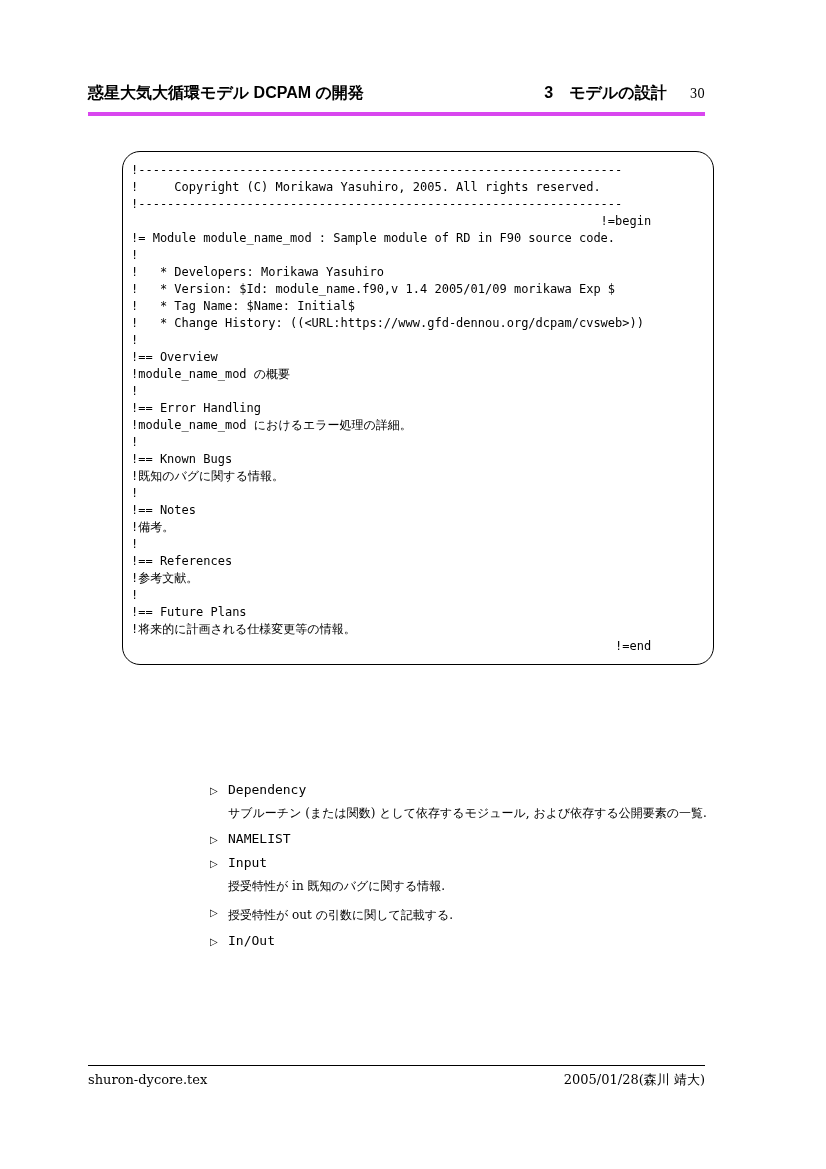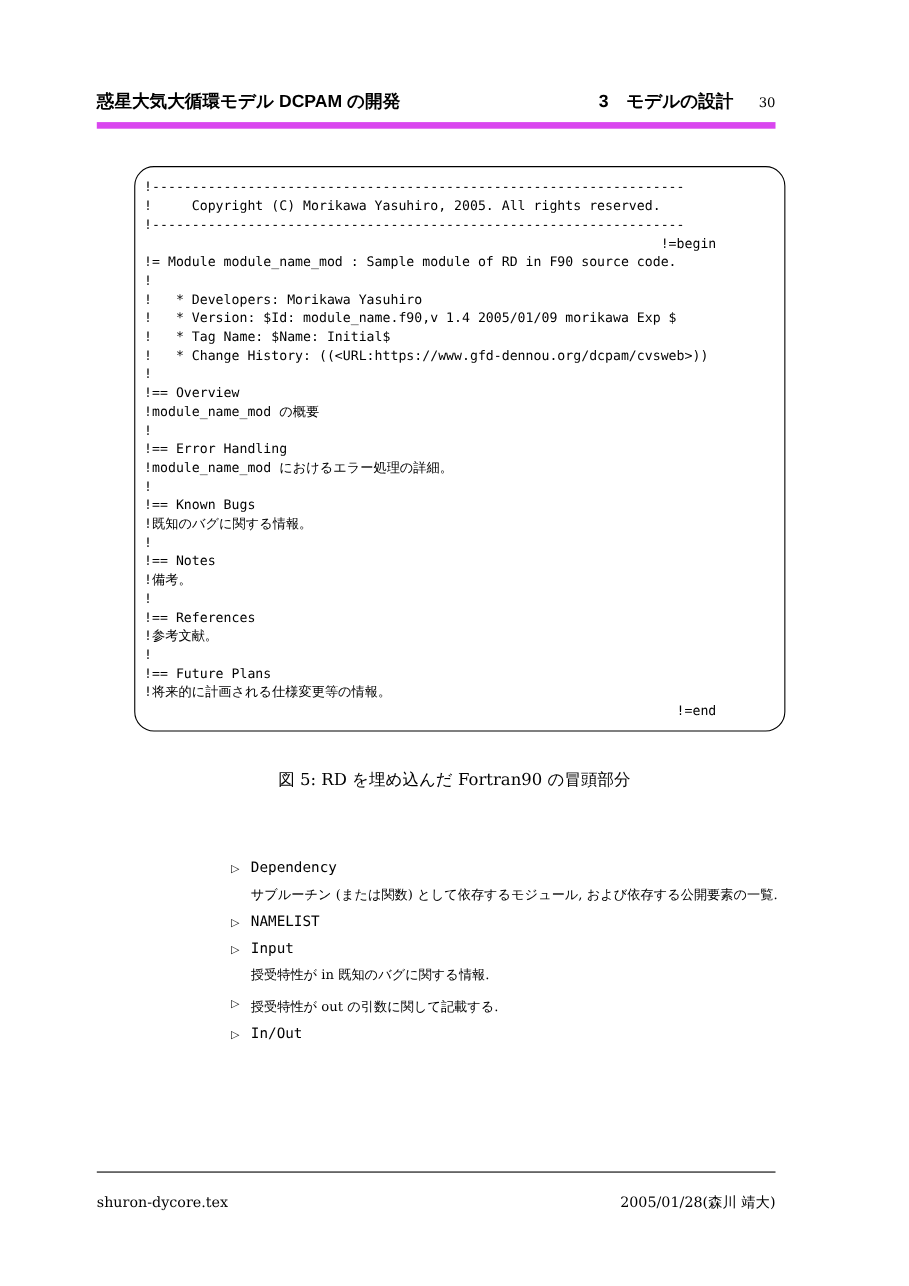--- a/index.html
+++ b/index.html
@@ -18,21 +18,21 @@
 
   
   .header {
     position: absolute;
     left: 88px;
     top: 85px;
     width: 617px;
     display: flex;
     justify-content: space-between;
     align-items: baseline;
-    border-bottom: 6px solid #d946ef;
+    border-bottom: 4px solid #d946ef;
     padding-bottom: 10px;
     font-family: "Liberation Sans", "DejaVu Sans", sans-serif;
     font-weight: bold;
     font-size: 16px;
     line-height: 16px;
   }
   .header-right {
     display: flex;
     align-items: baseline;
   }
@@ -114,21 +114,21 @@
   }
   .desc-body:empty { display: none; }
 
   
   .footer {
     position: absolute;
     left: 88px;
     top: 1065px;
     width: 617px;
     border-top: 1px solid #000;
-    padding-top: 20px;
+    padding-top: 6px;
     display: flex;
     justify-content: space-between;
     align-items: flex-end;
     font-family: "DejaVu Serif", "Liberation Serif", serif;
     font-size: 13px;
     line-height: 16px;
   }
 </style>
 </head>
 <body>
@@ -168,21 +168,20 @@
 !備考。
 !
 !== References
 !参考文献。
 !
 !== Future Plans
 !将来的に計画される仕様変更等の情報。
                                                                    !=end</pre>
   </div>
 
-  <div class="caption">図 5: RD を埋め込んだ Fortran90 の冒頭部分</div>
 
   <div class="desc-list">
 
     <div class="desc-item">
       <span class="desc-marker">▷</span>
       <div class="desc-content">
         <div class="desc-label">Dependency</div>
         <div class="desc-body">サブルーチン (または関数) として依存するモジュール, および依存する公開要素の一覧.</div>
       </div>
     </div>

